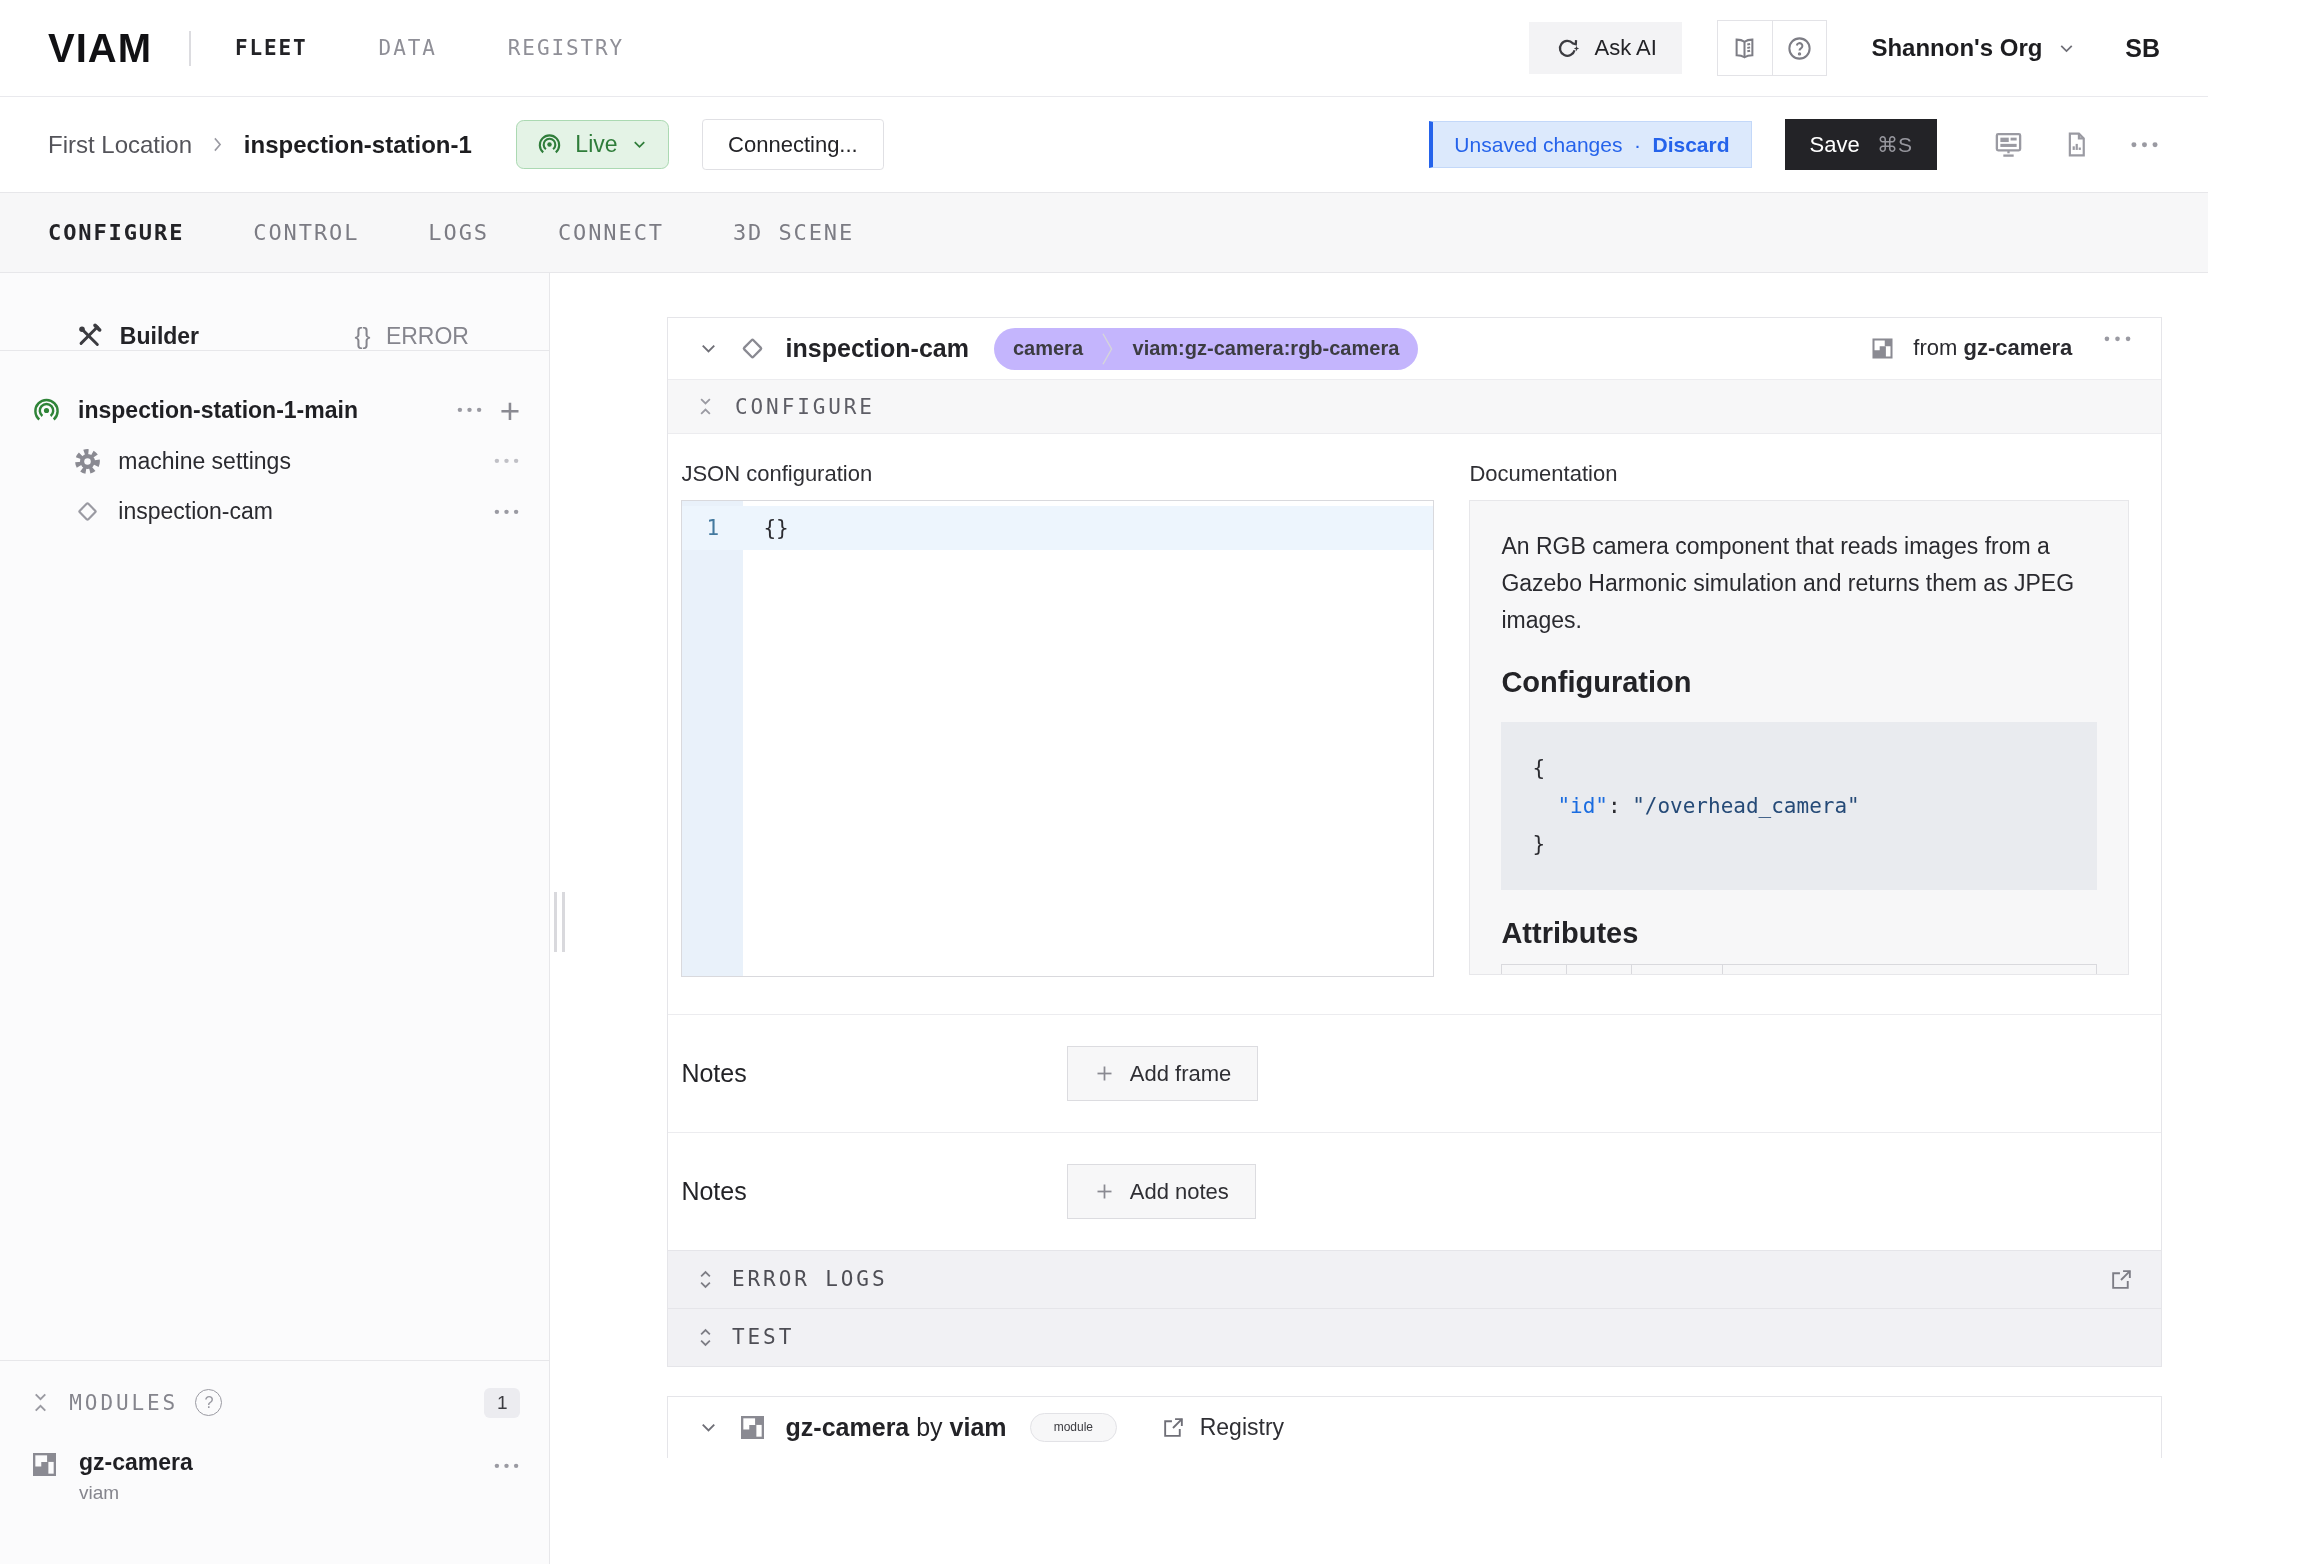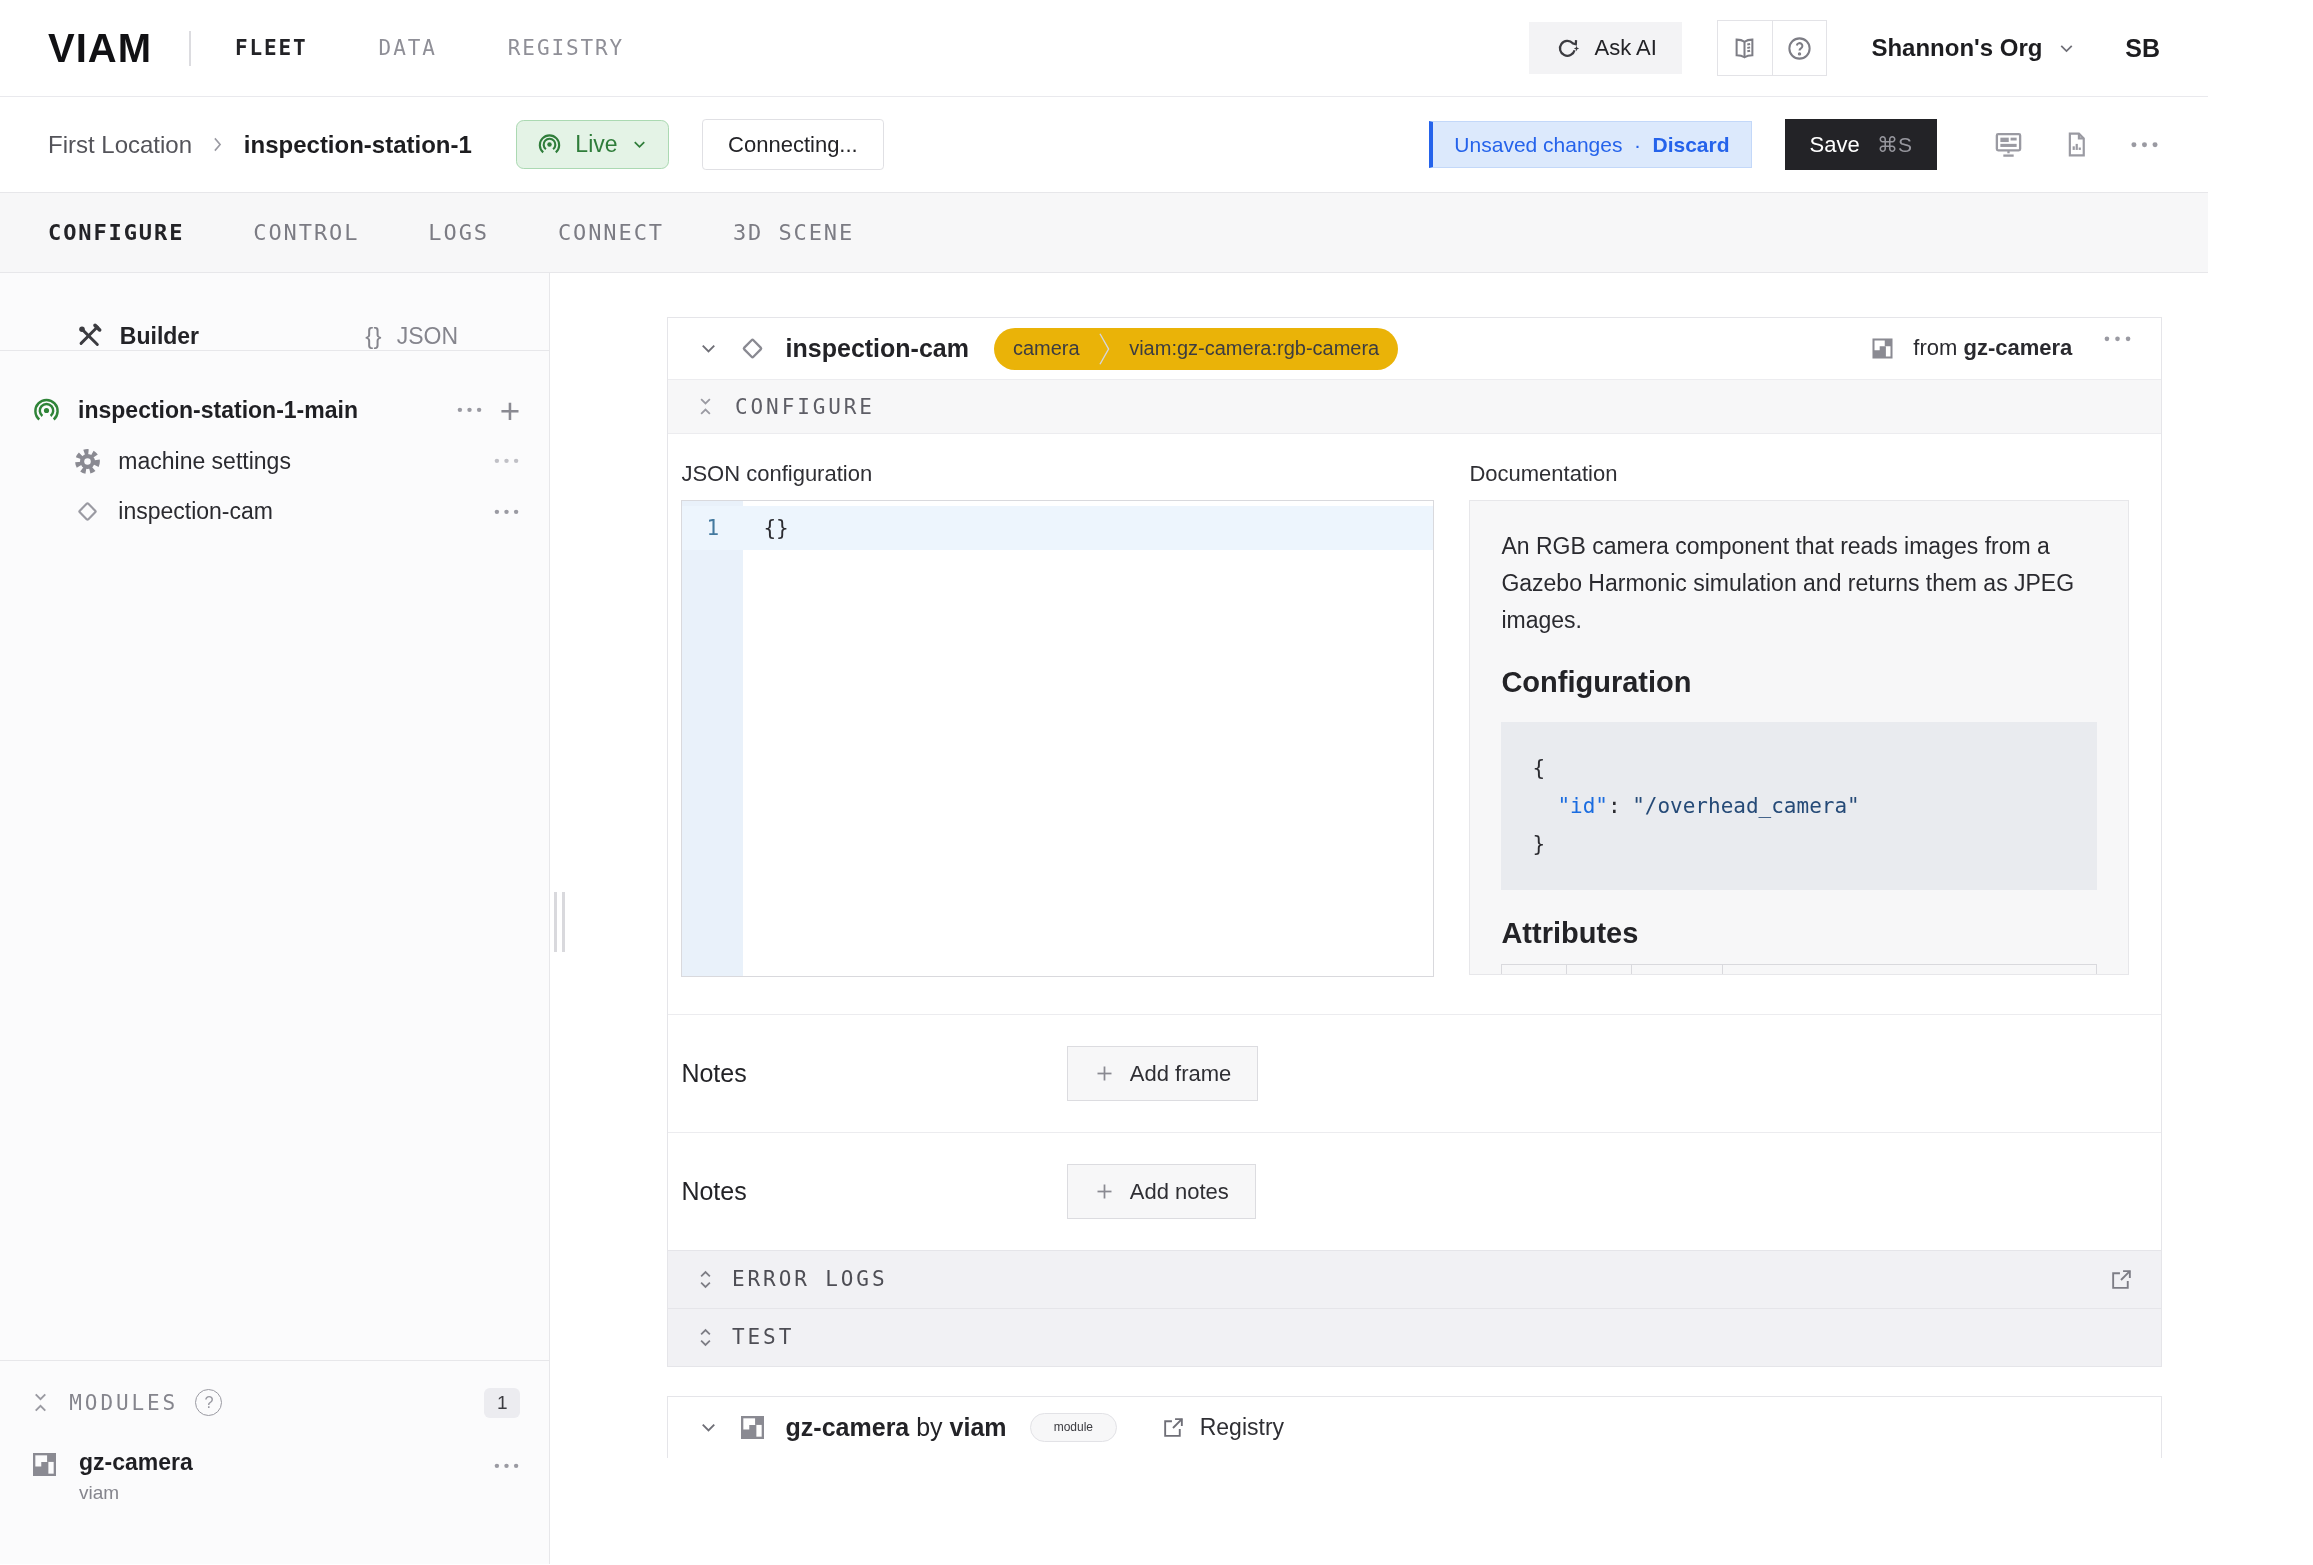--- a/index.html
+++ b/index.html
@@ -83,21 +83,21 @@
 
   .resize-handle { position:absolute; left:554px; top:619px; display:flex; gap:4.8px; cursor:col-resize; }
   .resize-handle i { display:block; width:2.9px; height:60px; background:#d9d9dd; }
 
   .main { flex:1; padding:44px 46px 0 117px; overflow:hidden; background:#fff; }
 
   
   .card { border:1px solid #e5e5e9; background:#fff; }
   .card-head { height:61px; display:flex; align-items:center; gap:17.3px; padding:0 29px; }
   .card-title { font-size:25px; font-weight:bold; color:#232327; margin-right:7.7px; }
-  .type-pill { display:flex; align-items:center; background:#eab308; border-radius:960px; height:42px; overflow:hidden; font-size:20px; color:#3c3c41; }
+  .type-pill { display:flex; align-items:center; background:#c4b5fd; border-radius:960px; height:42px; overflow:hidden; font-size:20px; color:#3c3c41;font-weight:bold; }
   .type-pill .seg { padding:0 19px; }
   .head-right { margin-left:auto; display:flex; align-items:flex-start; gap:17.3px; }
   .from-label { font-size:22px; color:#2a2a2f; }
   .from-label b { font-weight:bold; }
   .head-right .dots-btn { margin-left:13.4px; }
 
   .configure-bar { height:55px; background:#f7f7f8; border-top:1px solid #ececef; border-bottom:1px solid #ececef; display:flex; align-items:center; gap:19px; padding:0 27px; }
   .bar-label { font-family:"DejaVu Sans Mono", monospace; font-size:21px; letter-spacing:2.9px; color:#5e5e66; }
 
   .card-body { display:flex; gap:35px; padding:27px 32px 37px 13.4px; }
@@ -280,21 +280,21 @@
               <path d="M5.5 6.5 L18.5 19.5"></path>
               <path d="M18.5 5 L5 18.5"></path>
               <circle cx="5.8" cy="6.8" r="2.3" fill="#3c3c41" stroke="none"></circle>
               <path d="M16.6 3.6l3.8 3.8" stroke-width="3"></path>
             </svg>
           </span>
           <span class="mode-builder-label">Builder</span>
         </div>
         <div class="mode-half">
           <span class="mode-json-braces">{}</span>
-          <span class="mode-json-label">JSON</span>
+          <span class="mode-json-label">ERROR</span>
         </div>
       </div>
 
       <div class="tree">
         <div class="tree-row">
           <span>
             <svg width="31" height="31" viewBox="0 0 24 24" fill="none" stroke="#2f8438" stroke-width="1.9">
               <circle cx="12" cy="12" r="2" fill="#2f8438" stroke="none"></circle>
               <path d="M8.8 16.2a5.2 5.2 0 1 1 6.4 0"></path>
               <path d="M6.4 19a8.6 8.6 0 1 1 11.2 0"></path>

